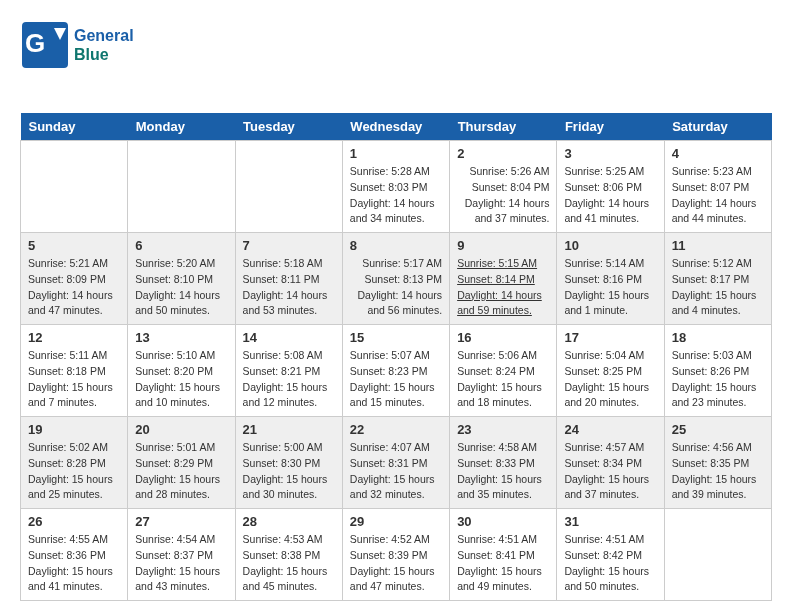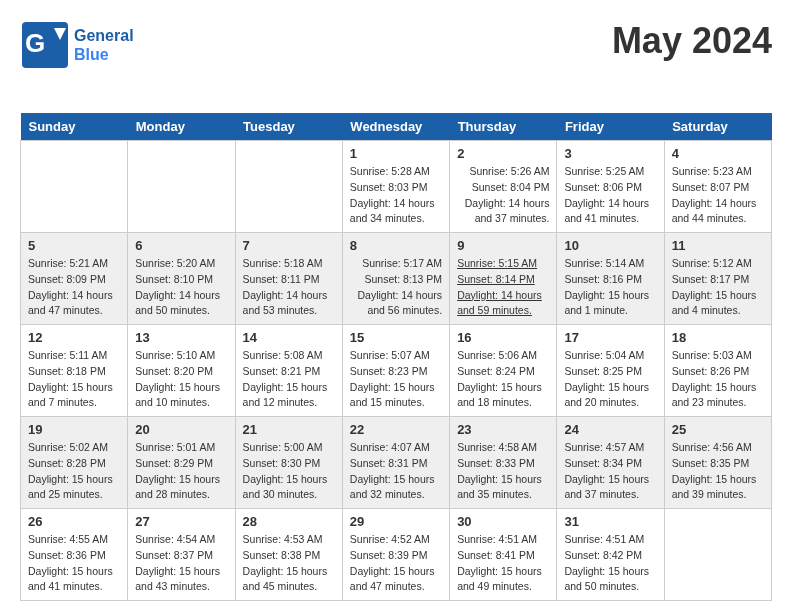--- a/index.html
+++ b/index.html
@@ -82,25 +82,24 @@
 
 <div class="header">
   <div class="logo">
     <svg width="50" height="50" viewBox="0 0 50 50" style="margin-right:4px">
       <rect x="2" y="2" width="46" height="46" rx="4" fill="#1a5fa8"></rect>
       <text x="5" y="32" font-size="26" font-weight="bold" fill="white" font-family="Arial">G</text>
       <polygon points="34,8 46,8 40,20" fill="white"></polygon>
     </svg>
     <div>
       <div style="font-size:16px;font-weight:bold;color:#1a5fa8;line-height:1.2;">General</div>
-      <div style="font-size:16px;font-weight:bold;color:#3b82f6;line-height:1.2;">Blue</div>
+      <div style="font-size:16px;font-weight:bold;color:#0f766e;line-height:1.2;">Blue</div>
     </div>
   </div>
   <div class="title-block">
-    <div class="month-title">May 2024</div>
   </div>
 </div>
 
 <table>
   <thead>
     <tr>
     <th>Sunday</th>
         <th>Monday</th>
         <th>Tuesday</th>
         <th>Wednesday</th>

